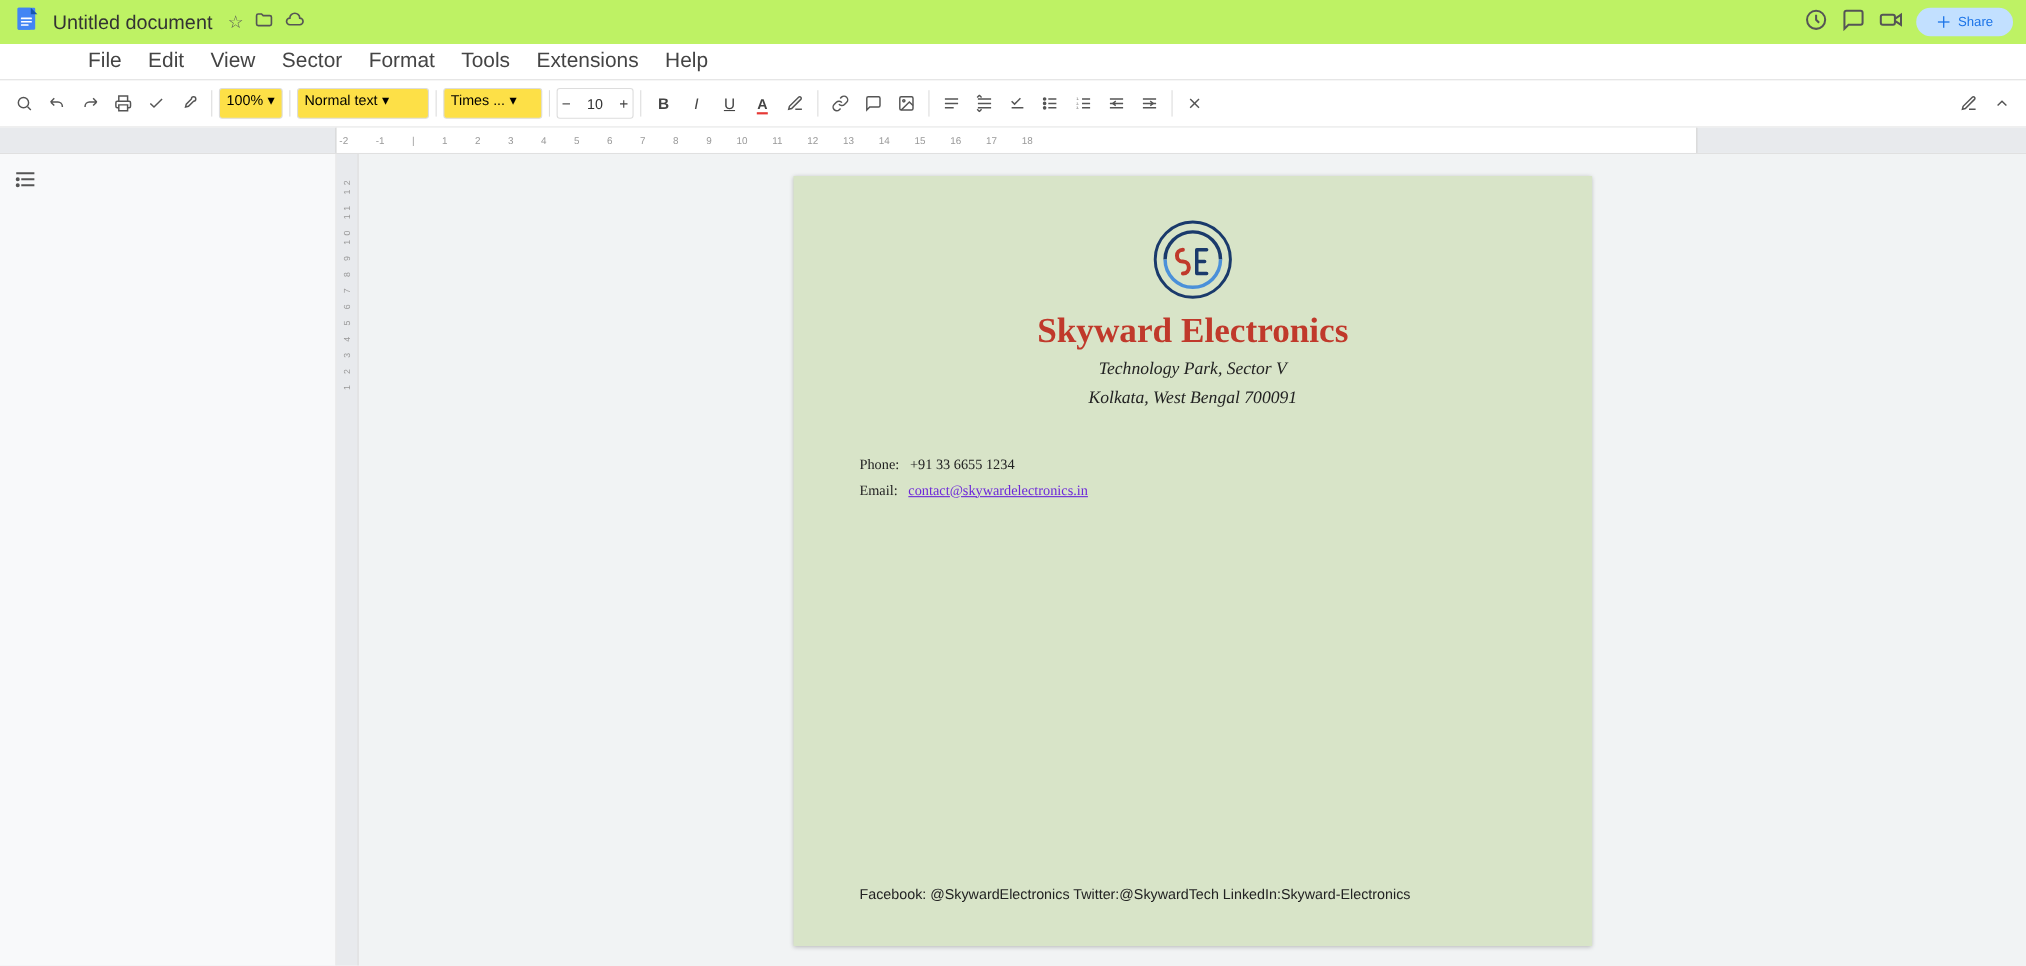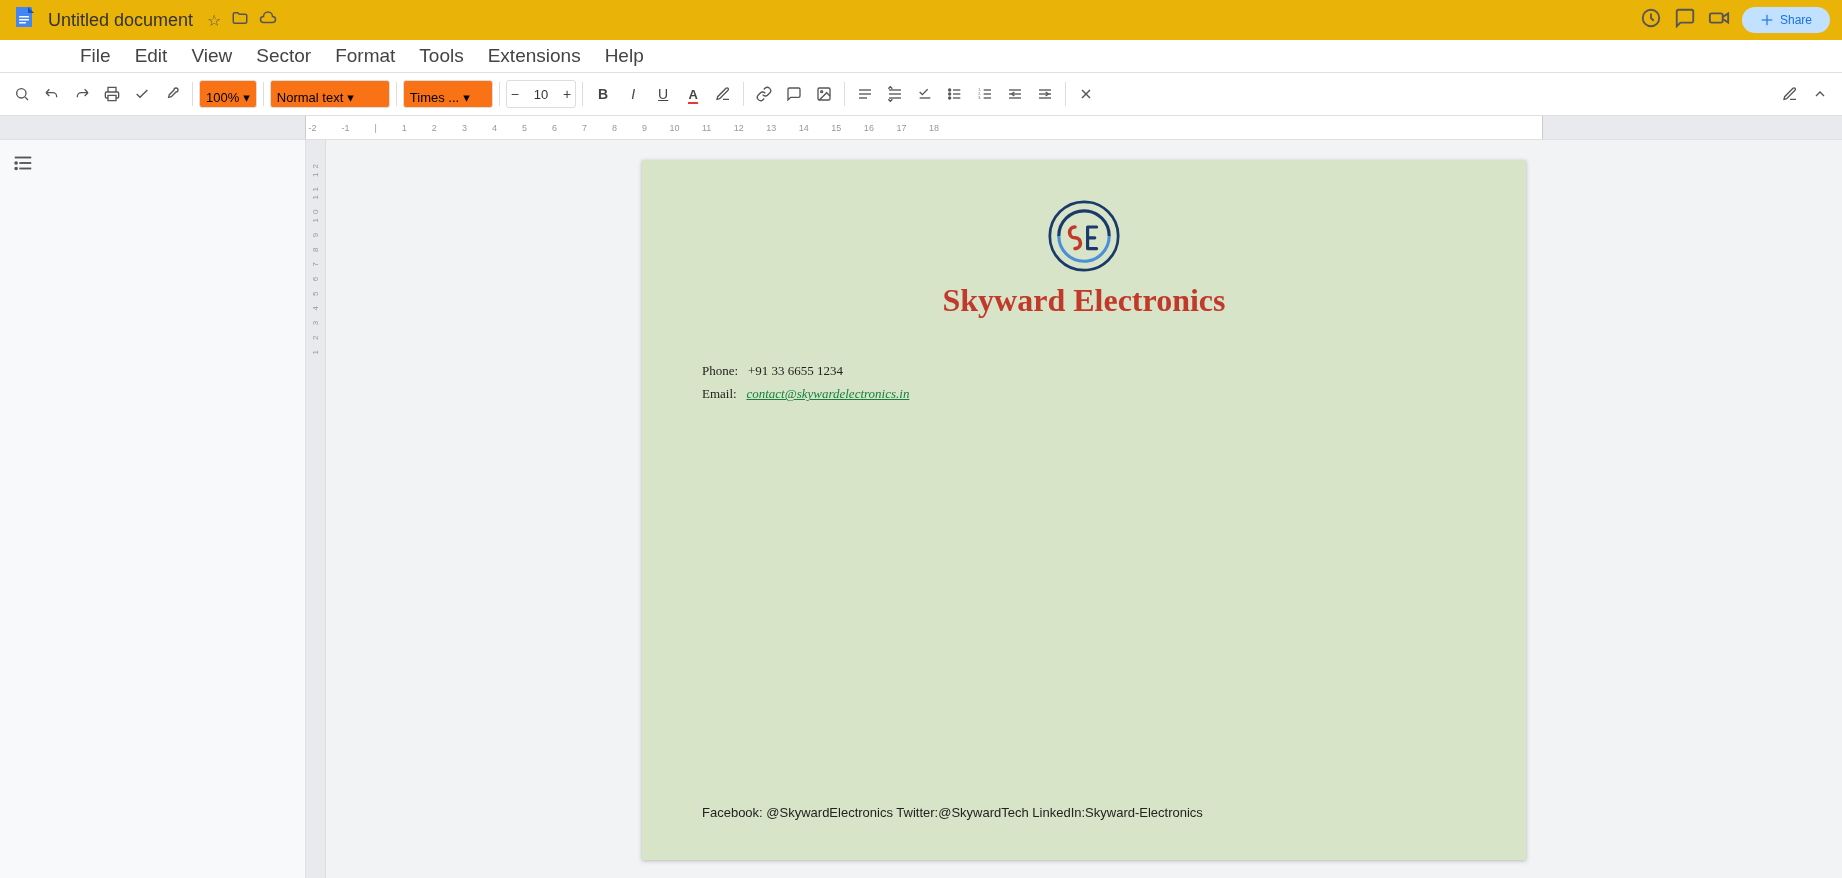--- a/index.html
+++ b/index.html
@@ -3,21 +3,21 @@
   <meta charset="utf-8">
   <style>
     * { margin: 0; padding: 0; box-sizing: border-box; }
     body { font-family: Arial, sans-serif; background: #f1f3f4; width: 1842px; min-height: 878px; overflow-x: hidden; }
 
     
     .title-bar {
       display: flex;
       align-items: center;
       padding: 6px 12px;
-      background: #eab308;
+      background: #bef264;
       height: 40px;
       gap: 10px;
     }
     .title-bar-left { display: flex; align-items: center; gap: 8px; }
     .app-icon { width: 28px; height: 28px; }
     .doc-title { font-size: 18px; color: #333; font-weight: 400; }
     .title-icons { display: flex; align-items: center; gap: 10px; margin-left: 6px; }
     .title-icon { font-size: 16px; color: #555; cursor: pointer; }
     .title-bar-right { margin-left: auto; display: flex; align-items: center; gap: 12px; }
     .share-btn {
@@ -63,23 +63,23 @@
       flex-wrap: nowrap;
     }
     .toolbar-btn {
       display: flex; align-items: center; justify-content: center;
       width: 28px; height: 28px;
       border: none; background: transparent;
       cursor: pointer; border-radius: 3px; font-size: 14px; color: #444;
     }
     .toolbar-divider { width: 1px; height: 24px; background: #ddd; margin: 0 4px; }
     .toolbar-select-box {
-      display: flex; align-items: flex-end;
+      display: flex; align-items: flex-start;
       border: 1px solid #ddd; border-radius: 3px;
-      padding: 2px 6px; height: 28px; cursor: pointer; background: #f97316;
+      padding: 2px 6px; height: 28px; cursor: pointer; background: #fde047;
       font-size: 13px; gap: 4px;
     }
     .font-size-box {
       display: flex; align-items: center;
       border: 1px solid #ddd; border-radius: 3px;
       height: 28px; overflow: hidden;
     }
     .font-size-input {
       border: none; width: 36px; text-align: center;
       font-size: 13px; color: #333; background: #fff;
@@ -155,21 +155,21 @@
 
     .doc-with-ruler {
       display: flex;
       flex: 1;
       width: 100%;
     }
 
     
     .page {
       background: #d8e4c8;
-      width: 884px;
+      width: 726px;
       min-height: 700px;
       box-shadow: 0 1px 4px rgba(0,0,0,0.25);
       padding: 40px 60px;
       display: flex;
       flex-direction: column;
       position: relative;
       margin: 0 auto;
     }
 
     
@@ -206,23 +206,22 @@
 
     .contact-section {
       margin-top: 16px;
       font-size: 13px;
       font-family: 'Times New Roman', serif;
       color: #222;
       line-height: 1.8;
     }
 
     .contact-link {
-      color: #15803d;
+      color: #6d28d9;
       text-decoration: underline;
-      font-style: italic;
     }
 
     .bottom-section {
       margin-top: auto;
       padding-top: 40px;
     }
 
     .guidelogy-header {
       display: flex;
       align-items: center;
@@ -517,20 +516,24 @@
             <path d="M12 40 A28 28 0 0 1 68 40" fill="none" stroke="#1a3a6b" stroke-width="3.5"></path>
 
             <path d="M30 30 C22 30 22 42 30 42 C38 42 38 54 30 54" fill="none" stroke="#c0392b" stroke-width="4" stroke-linecap="round"></path>
 
             <path d="M44 30 L54 30 M44 30 L44 54 M44 42 L52 42 M44 54 L54 54" fill="none" stroke="#1a3a6b" stroke-width="3.5" stroke-linecap="round"></path>
 
             <path d="M68 40 A28 28 0 0 1 12 40" fill="none" stroke="#4a90d9" stroke-width="3.5"></path>
           </svg>
 
           <div class="company-name">Skyward Electronics</div>
+          <div class="company-address">
+            <span>Technology Park, Sector V</span><br>
+            <span>Kolkata, West Bengal 700091</span>
+          </div>
         </div>
 
         <div class="contact-section">
           <div>
             <span>Phone:</span>
             &nbsp;
             <span>+91 33 6655 1234</span>
           </div>
           <div>
             <span>Email:</span>

